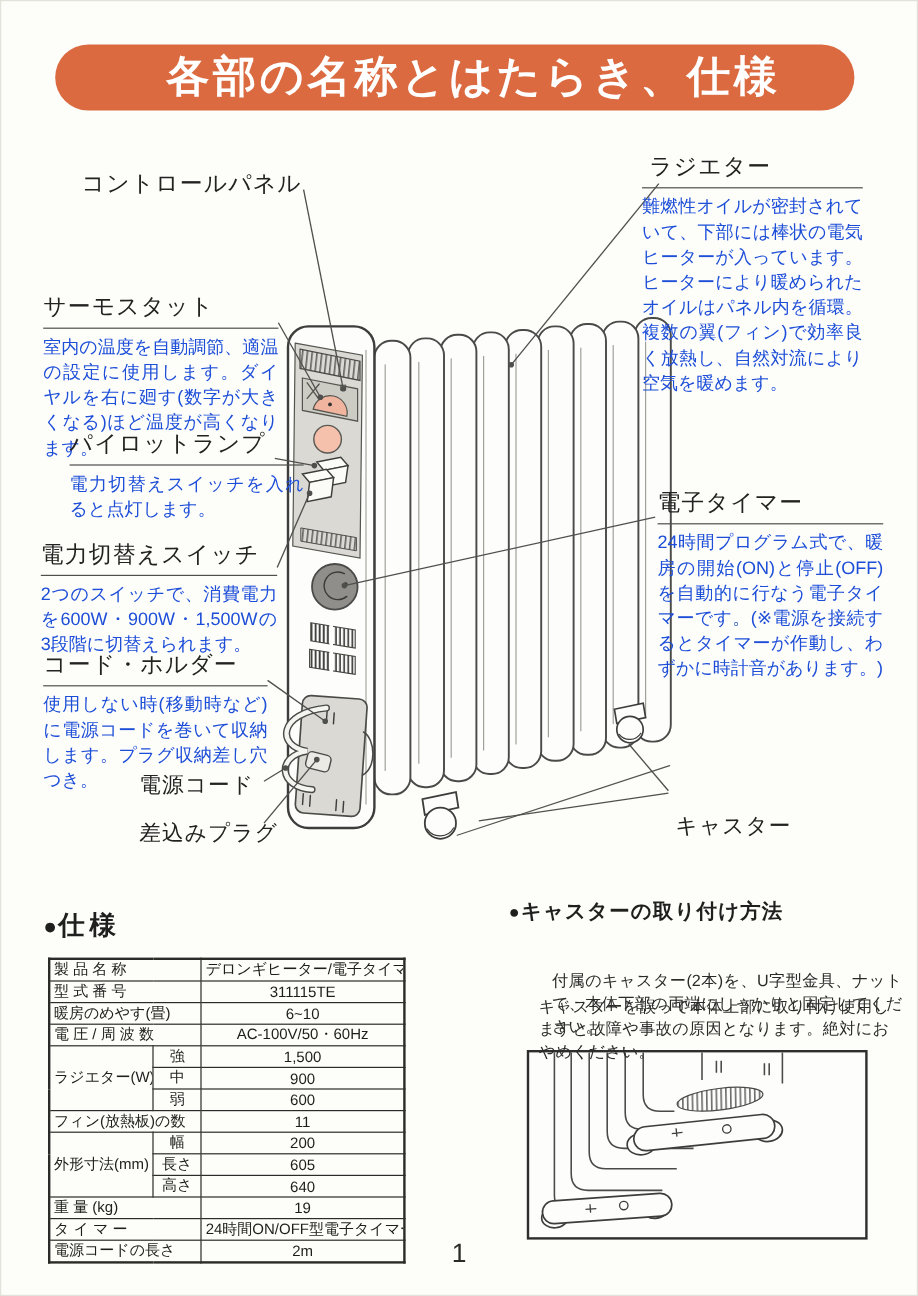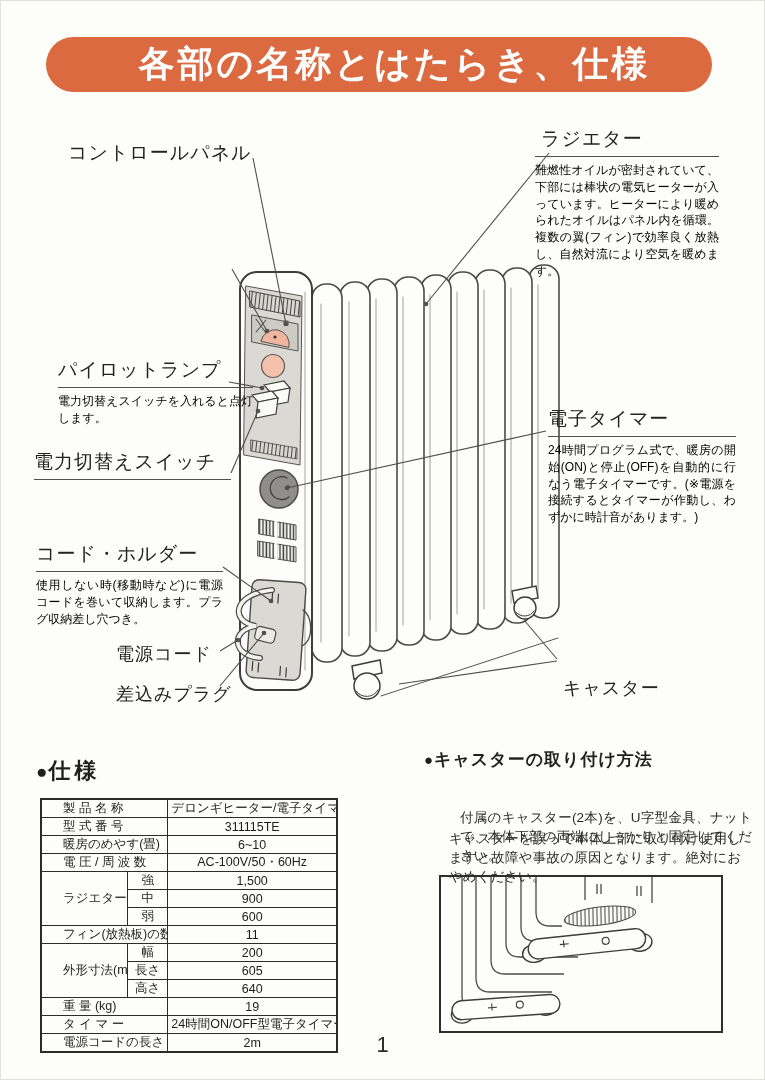--- a/index.html
+++ b/index.html
@@ -6,29 +6,29 @@
   #stage{position:relative;width:765px;height:1080px;background:#fdfdfa;overflow:hidden;
          font-family:"Liberation Sans","DejaVu Sans",sans-serif;color:#1f1f1d;}
   #stage .edge{position:absolute;inset:0;border:1px solid #e2e2da;pointer-events:none;}
   .banner{position:absolute;left:46px;top:37px;width:666px;height:55px;border-radius:28px;
           background:#db6a40;display:flex;align-items:center;justify-content:center;}
   .banner span{color:#ffffff;font-size:36px;font-weight:bold;letter-spacing:3px;margin-left:31px;}
   svg.art{position:absolute;left:0;top:0;}
   .callout{position:absolute;}
   .c-title{font-size:19px;color:#222220;white-space:nowrap;letter-spacing:1px;}
   .c-title.ruled{display:block;border-bottom:1.5px solid #4f4f4d;padding-bottom:4px;}
-  .c-body{font-size:12px;line-height:1.40;color:#000000;text-align:justify;margin-top:5px;}
+  .c-body{font-size:15px;line-height:1.40;color:#1d4ed8;text-align:justify;margin-top:5px;}
   .small-label{position:absolute;font-size:18px;color:#222220;white-space:nowrap;letter-spacing:1px;}
   .spec-head{position:absolute;left:36px;top:756px;font-size:22px;font-weight:bold;letter-spacing:4px;}
   .spec-head .dot{font-size:19px;letter-spacing:0;margin-right:1px;}
   table.spec{position:absolute;left:40px;top:798px;width:298px;border-collapse:collapse;
              border:2px solid #2b2b29;table-layout:fixed;}
   table.spec td{border:1px solid #2b2b29;font-size:12.5px;height:16.5px;padding:0 3px;
                 color:#1d1d1b;overflow:hidden;white-space:nowrap;}
-  table.spec td.lab{text-align:left;padding-left:21px;}
+  table.spec td.lab{text-align:left;padding-left:3px;}
   table.spec td.sub{text-align:center;}
   table.spec td.val{text-align:center;}
   .caster-head{position:absolute;left:424px;top:748px;font-size:17px;font-weight:bold;letter-spacing:1px;}
   .caster-head .dot{font-size:15px;}
   .caster-para{position:absolute;width:292px;font-size:13.5px;line-height:1.42;color:#2a2a28;text-align:justify;}
   .pageno{position:absolute;left:340px;top:1032px;width:85px;text-align:center;font-size:22px;color:#2a2a28;}
 </style>
 </head>
 <body>
 
@@ -180,28 +180,33 @@
 
   <div class="callout" style="left:68px;top:140px;">
     <span class="c-title">コントロールパネル</span>
   </div>
 
   <div class="callout" style="left:535px;top:126px;width:184px;">
     <span class="c-title ruled" style="padding-left:6px;">ラジエター</span>
     <div class="c-body">難燃性オイルが密封されていて、下部には棒状の電気ヒーターが入っています。ヒーターにより暖められたオイルはパネル内を循環。複数の翼(フィン)で効率良く放熱し、自然対流により空気を暖めます。</div>
   </div>
 
+  <div class="callout" style="left:36px;top:243px;width:196px;">
+    <span class="c-title ruled">サーモスタット</span>
+    <div class="c-body">室内の温度を自動調節、適温の設定に使用します。ダイヤルを右に廻す(数字が大きくなる)ほど温度が高くなります。</div>
+  </div>
 
   <div class="callout" style="left:34px;top:357px;width:195px;margin-left:24px;">
     <span class="c-title ruled">パイロットランプ</span>
     <div class="c-body">電力切替えスイッチを入れると点灯します。</div>
   </div>
 
   <div class="callout" style="left:34px;top:449px;width:197px;">
     <span class="c-title ruled">電力切替えスイッチ</span>
+    <div class="c-body">2つのスイッチで、消費電力を600W・900W・1,500Wの3段階に切替えられます。</div>
   </div>
 
   <div class="callout" style="left:548px;top:406px;width:188px;">
     <span class="c-title ruled">電子タイマー</span>
     <div class="c-body">24時間プログラム式で、暖房の開始(ON)と停止(OFF)を自動的に行なう電子タイマーです。(※電源を接続するとタイマーが作動し、わずかに時計音があります。)</div>
   </div>
 
   <div class="callout" style="left:36px;top:541px;width:187px;">
     <span class="c-title ruled">コード・ホルダー</span>
     <div class="c-body">使用しない時(移動時など)に電源コードを巻いて収納します。プラグ収納差し穴つき。</div>

